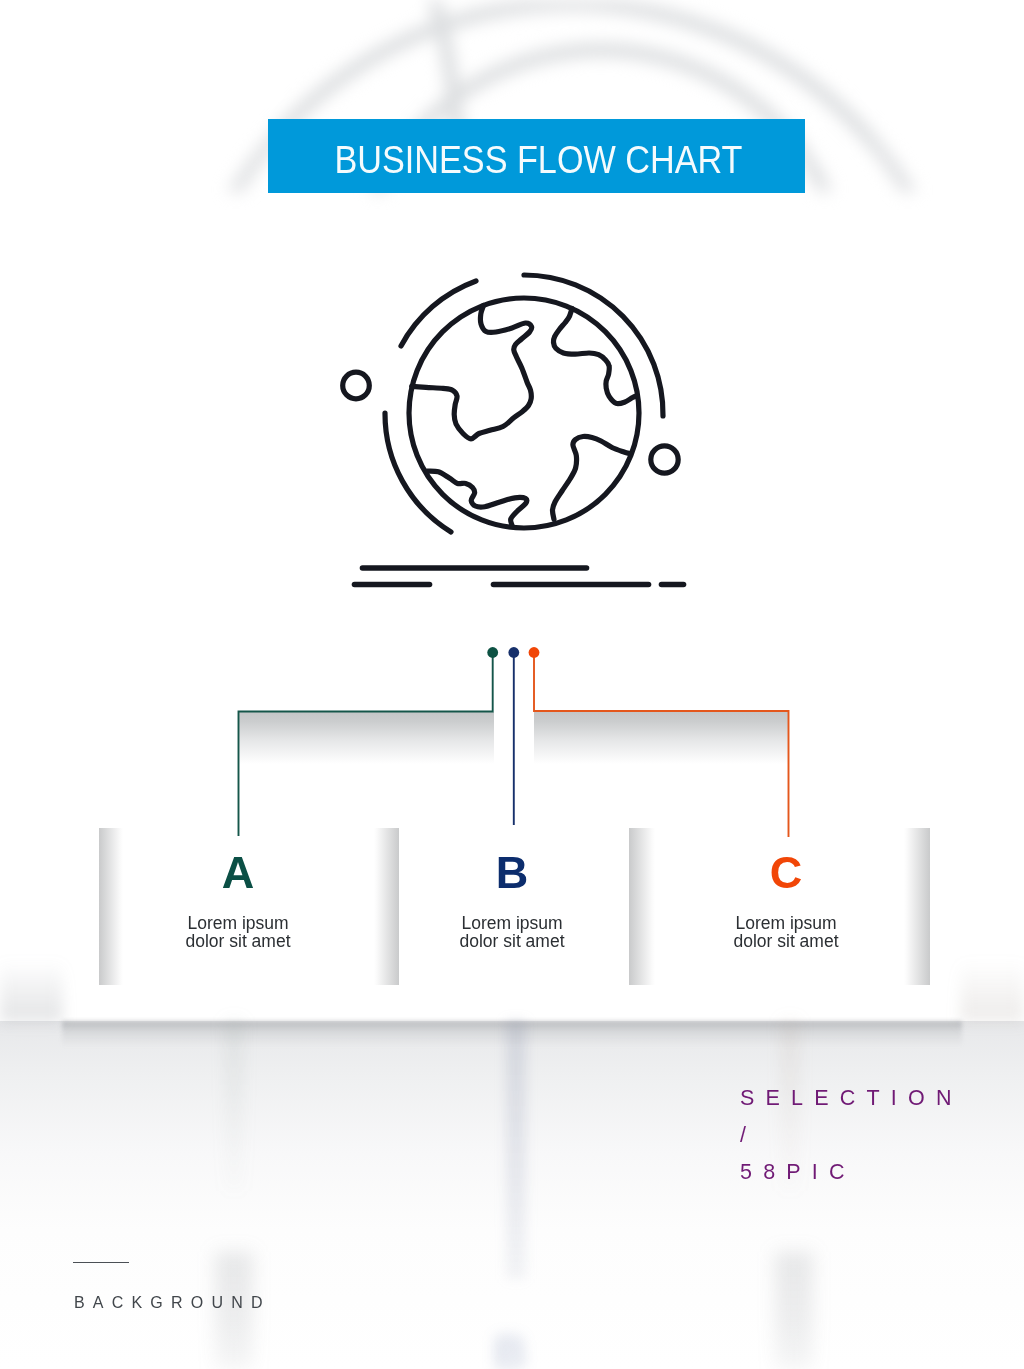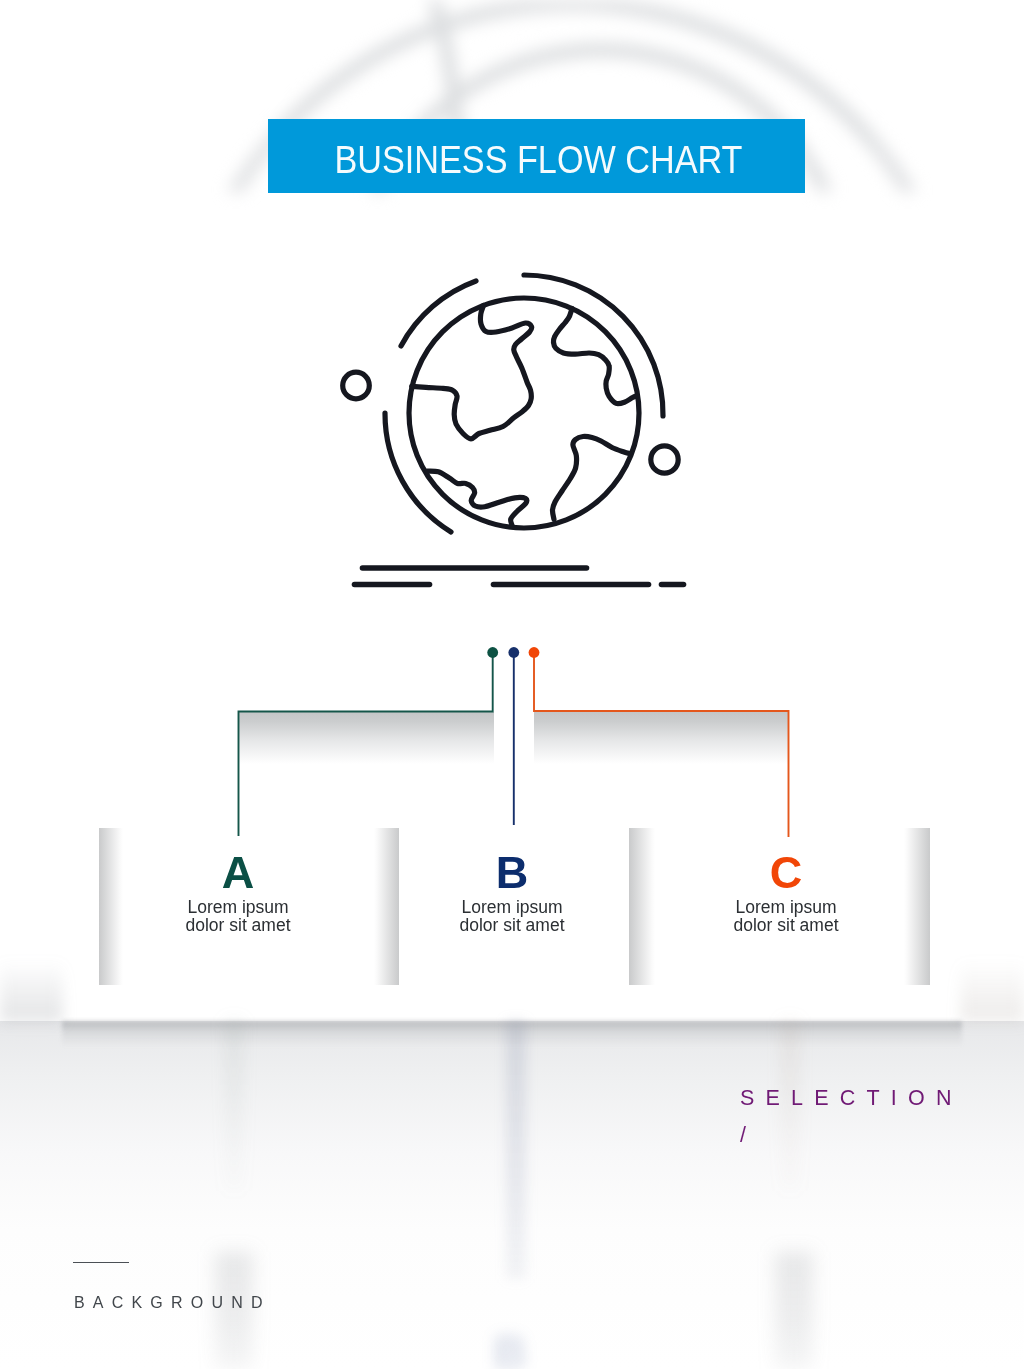--- a/index.html
+++ b/index.html
@@ -33,21 +33,21 @@
   
   .globe{position:absolute;left:331px;top:252px;width:380px;height:350px;}
   .globe svg{display:block;width:380px;height:350px;}
 
   
   .flow{position:absolute;left:0px;top:600px;width:1024px;height:430px;}
   .flow svg{display:block;width:1024px;height:430px;}
 
   .label{position:absolute;text-align:center;width:220px;top:850px;}
   .label .letter{font-size:45px;font-weight:bold;line-height:1;}
-  .label .desc{margin-top:3px;font-size:17.5px;color:#2b2f33;line-height:18px;}
+  .label .desc{margin-top:19px;font-size:17.5px;color:#2b2f33;line-height:18px;}
 
   
   .sel{position:absolute;left:740px;top:1080px;font-size:21.5px;color:#701a75;letter-spacing:11.2px;line-height:37px;}
   .bgline{position:absolute;left:73px;top:1262px;width:56px;height:0;border-top:1.5px solid #4b5055;}
   .bgtext{position:absolute;left:74px;top:1294px;font-size:16px;color:#41464b;letter-spacing:8.2px;}
 
   
   .refl-b-line{position:absolute;left:506px;top:1021px;width:20px;height:258px;
     background:linear-gradient(180deg,rgba(120,130,160,.20) 0%,rgba(130,140,170,.16) 60%,rgba(140,150,175,.10) 100%);
     filter:blur(6px);}
@@ -195,18 +195,19 @@
   <div class="refl-a-line"></div>
   <div class="refl-b-line"></div>
   <div class="refl-c-line"></div>
   <div class="refl-pillar" style="left:215px;"></div>
   <div class="refl-pillar" style="left:775px;"></div>
   <div class="refl-letter-b">B</div>
 
   <div class="sel">
     <div>SELECTION</div>
     <div>/</div>
+    <div>58PIC</div>
   </div>
 
   <div class="bgline"></div>
   <div class="bgtext">BACKGROUND</div>
 
 </div>
 
 </body></html>

